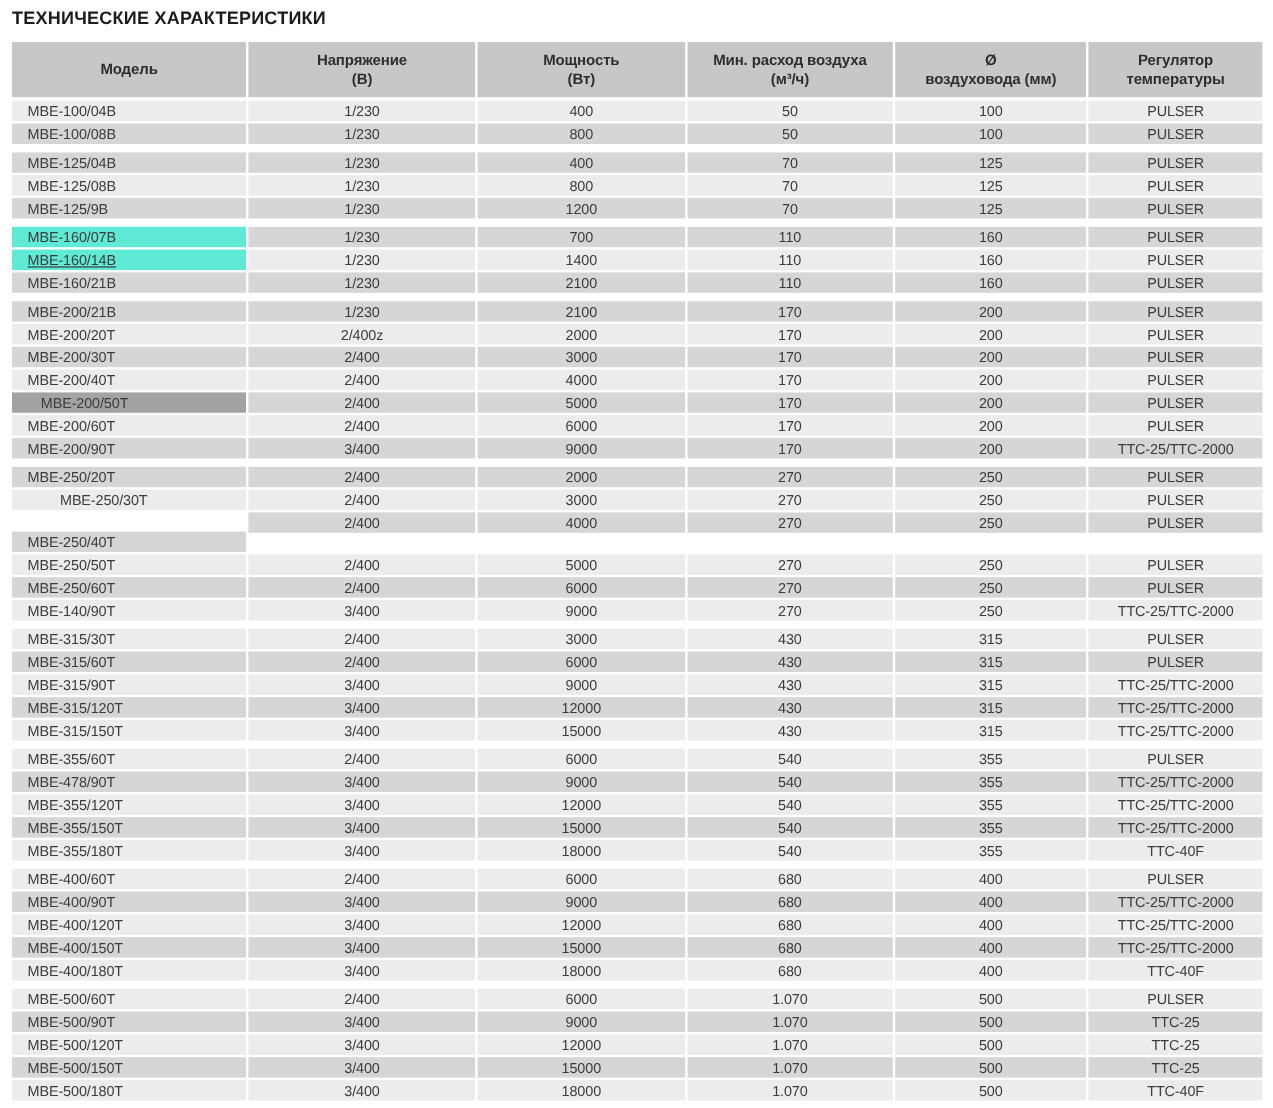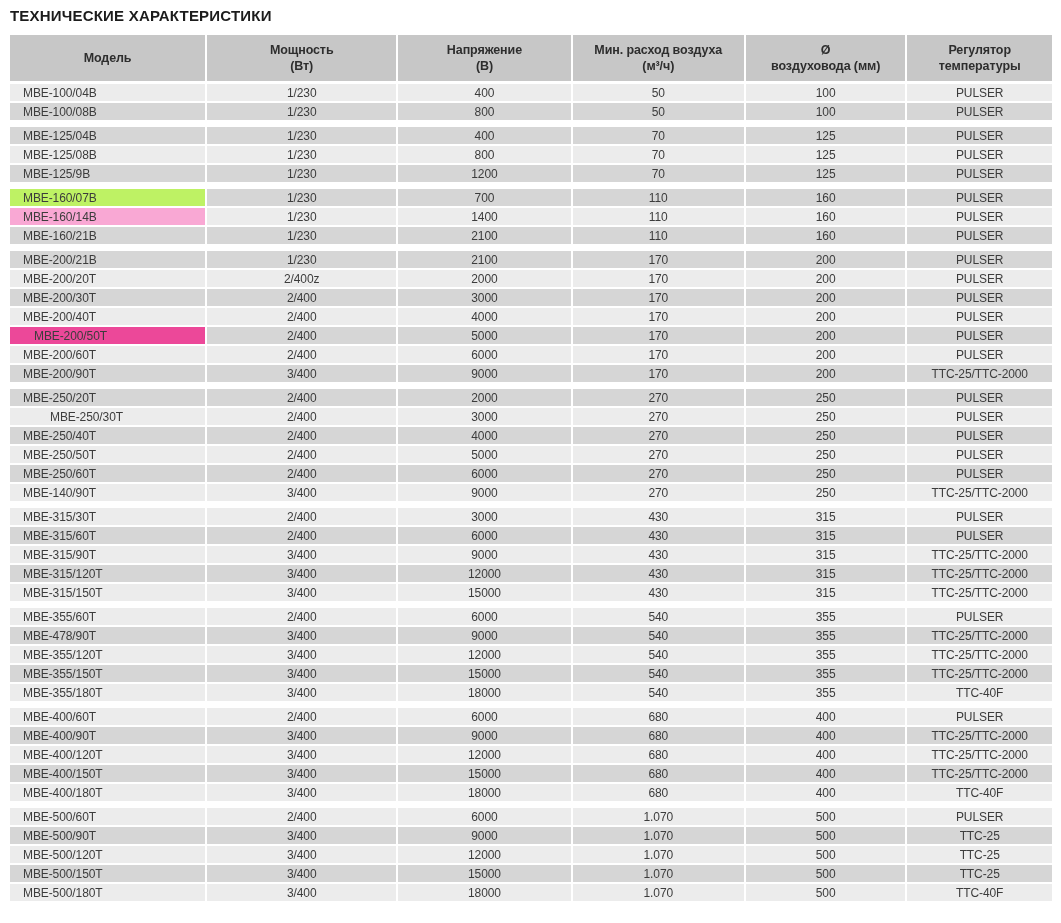--- a/index.html
+++ b/index.html
@@ -73,26 +73,26 @@
 
 <div class="page">
   <div class="page-title">ТЕХНИЧЕСКИЕ ХАРАКТЕРИСТИКИ</div>
 
   <div class="spec-table">
     <div class="grid-row header-row" id="table-header">
         <div class="header-cell" style="background: rgb(199, 199, 199);">
           <div>Модель</div>
         </div>
         <div class="header-cell" style="background: rgb(199, 199, 199);">
+          <div>Напряжение</div>
+          <div>(В)</div>
+        </div>
+        <div class="header-cell" style="background: rgb(199, 199, 199);">
           <div>Мощность</div>
           <div>(Вт)</div>
-        </div>
-        <div class="header-cell" style="background: rgb(199, 199, 199);">
-          <div>Напряжение</div>
-          <div>(В)</div>
         </div>
         <div class="header-cell" style="background: rgb(199, 199, 199);">
           <div>Мин. расход воздуха</div>
           <div>(м³/ч)</div>
         </div>
         <div class="header-cell" style="background: rgb(199, 199, 199);">
           <div>Ø</div>
           <div>воздуховода (мм)</div>
         </div>
         <div class="header-cell" style="background: rgb(199, 199, 199);">
@@ -137,29 +137,29 @@
         <div class="grid-row data-row">
           <div class="data-cell model" style="background: rgb(214, 214, 214);">MBE-125/9B</div>
           <div class="data-cell" style="background: rgb(214, 214, 214);">1/230</div>
           <div class="data-cell" style="background: rgb(214, 214, 214);">1200</div>
           <div class="data-cell" style="background: rgb(214, 214, 214);">70</div>
           <div class="data-cell" style="background: rgb(214, 214, 214);">125</div>
           <div class="data-cell" style="background: rgb(214, 214, 214);">PULSER</div>
         </div>
         <div class="group-gap"></div>
         <div class="grid-row data-row">
-          <div class="data-cell model" style="background: #bef264;">MBE-160/07B</div>
+          <div class="data-cell model" style="background: #5eead4;">MBE-160/07B</div>
           <div class="data-cell" style="background: rgb(214, 214, 214);">1/230</div>
           <div class="data-cell" style="background: rgb(214, 214, 214);">700</div>
           <div class="data-cell" style="background: rgb(214, 214, 214);">110</div>
           <div class="data-cell" style="background: rgb(214, 214, 214);">160</div>
           <div class="data-cell" style="background: rgb(214, 214, 214);">PULSER</div>
         </div>
         <div class="grid-row data-row">
-          <div class="data-cell model" style="background: #f9a8d4;">MBE-160/14B</div>
+          <div class="data-cell model" style="background: #5eead4; text-decoration: underline;">MBE-160/14B</div>
           <div class="data-cell" style="background: rgb(236, 236, 236);">1/230</div>
           <div class="data-cell" style="background: rgb(236, 236, 236);">1400</div>
           <div class="data-cell" style="background: rgb(236, 236, 236);">110</div>
           <div class="data-cell" style="background: rgb(236, 236, 236);">160</div>
           <div class="data-cell" style="background: rgb(236, 236, 236);">PULSER</div>
         </div>
         <div class="grid-row data-row">
           <div class="data-cell model" style="background: rgb(214, 214, 214);">MBE-160/21B</div>
           <div class="data-cell" style="background: rgb(214, 214, 214);">1/230</div>
           <div class="data-cell" style="background: rgb(214, 214, 214);">2100</div>
@@ -194,21 +194,21 @@
         </div>
         <div class="grid-row data-row">
           <div class="data-cell model" style="background: rgb(236, 236, 236);">MBE-200/40T</div>
           <div class="data-cell" style="background: rgb(236, 236, 236);">2/400</div>
           <div class="data-cell" style="background: rgb(236, 236, 236);">4000</div>
           <div class="data-cell" style="background: rgb(236, 236, 236);">170</div>
           <div class="data-cell" style="background: rgb(236, 236, 236);">200</div>
           <div class="data-cell" style="background: rgb(236, 236, 236);">PULSER</div>
         </div>
         <div class="grid-row data-row">
-          <div class="data-cell model" style="background: #ec4899; padding-left: 24px;">MBE-200/50T</div>
+          <div class="data-cell model" style="background: #a3a3a3; padding-left: 24px;">MBE-200/50T</div>
           <div class="data-cell" style="background: rgb(214, 214, 214);">2/400</div>
           <div class="data-cell" style="background: rgb(214, 214, 214);">5000</div>
           <div class="data-cell" style="background: rgb(214, 214, 214);">170</div>
           <div class="data-cell" style="background: rgb(214, 214, 214);">200</div>
           <div class="data-cell" style="background: rgb(214, 214, 214);">PULSER</div>
         </div>
         <div class="grid-row data-row">
           <div class="data-cell model" style="background: rgb(236, 236, 236);">MBE-200/60T</div>
           <div class="data-cell" style="background: rgb(236, 236, 236);">2/400</div>
           <div class="data-cell" style="background: rgb(236, 236, 236);">6000</div>
@@ -235,21 +235,21 @@
         </div>
         <div class="grid-row data-row">
           <div class="data-cell model" style="background: rgb(236, 236, 236); padding-left: 40px;">MBE-250/30T</div>
           <div class="data-cell" style="background: rgb(236, 236, 236);">2/400</div>
           <div class="data-cell" style="background: rgb(236, 236, 236);">3000</div>
           <div class="data-cell" style="background: rgb(236, 236, 236);">270</div>
           <div class="data-cell" style="background: rgb(236, 236, 236);">250</div>
           <div class="data-cell" style="background: rgb(236, 236, 236);">PULSER</div>
         </div>
         <div class="grid-row data-row">
-          <div class="data-cell model" style="background: rgb(214, 214, 214);">MBE-250/40T</div>
+          <div class="data-cell model" style="background: rgb(214, 214, 214); margin-top: 16px;">MBE-250/40T</div>
           <div class="data-cell" style="background: rgb(214, 214, 214);">2/400</div>
           <div class="data-cell" style="background: rgb(214, 214, 214);">4000</div>
           <div class="data-cell" style="background: rgb(214, 214, 214);">270</div>
           <div class="data-cell" style="background: rgb(214, 214, 214);">250</div>
           <div class="data-cell" style="background: rgb(214, 214, 214);">PULSER</div>
         </div>
         <div class="grid-row data-row">
           <div class="data-cell model" style="background: rgb(236, 236, 236);">MBE-250/50T</div>
           <div class="data-cell" style="background: rgb(236, 236, 236);">2/400</div>
           <div class="data-cell" style="background: rgb(236, 236, 236);">5000</div>

